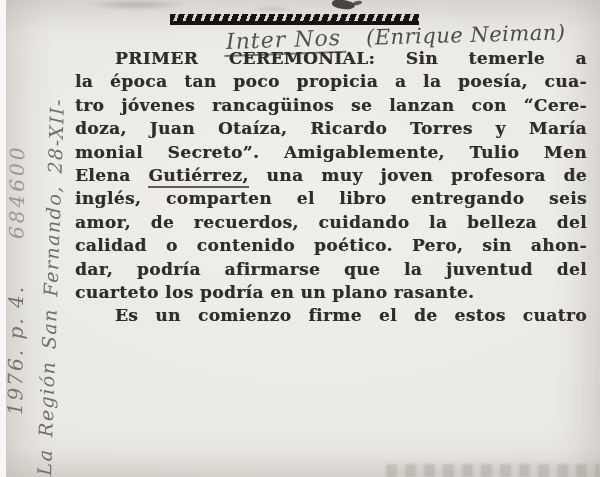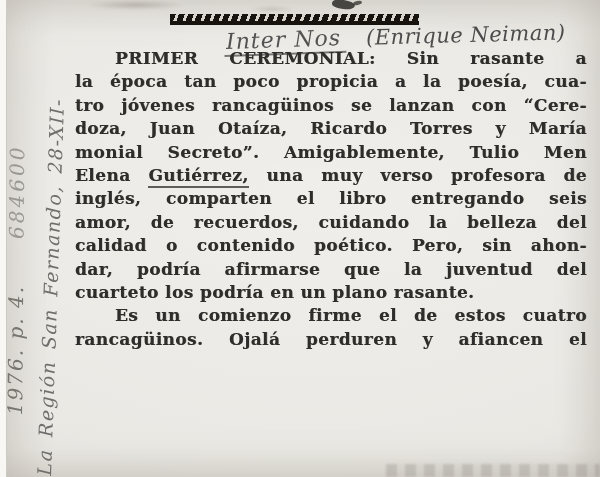--- a/index.html
+++ b/index.html
@@ -67,30 +67,29 @@
 
   <div class="hw hw-title">Inter Nos</div>
   <div class="hw hw-byline">(Enrique Neiman)</div>
 
   <div class="hw hw-margin-inner">La Región San Fernando, 28-XII-</div>
   <div class="hw hw-margin-outer">
     <span>1976. p. 4.</span><span class="num">684600</span>
   </div>
 
   <div class="article">
-    <div class="ln ind">PRIMER CEREMONIAL: Sin rasante a</div>
+    <div class="ln ind">PRIMER CEREMONIAL: Sin temerle a</div>
     <div class="ln">la época tan poco propicia a la poesía, cua-</div>
     <div class="ln">tro jóvenes rancagüinos se lanzan con “Cere-</div>
     <div class="ln">doza, Juan Otaíza, Ricardo Torres y María</div>
     <div class="ln">monial Secreto”. Amigablemente, Tulio Men</div>
-    <div class="ln"><span>Elena </span><span class="ul">Gutiérrez,</span><span> una muy verso profesora de</span></div>
+    <div class="ln"><span>Elena </span><span class="ul">Gutiérrez,</span><span> una muy joven profesora de</span></div>
     <div class="ln">inglés, comparten el libro entregando seis</div>
     <div class="ln">amor, de recuerdos, cuidando la belleza del</div>
     <div class="ln">calidad o contenido poético. Pero, sin ahon-</div>
     <div class="ln">dar, podría afirmarse que la juventud del</div>
     <div class="ln noj">cuarteto los podría en un plano rasante.</div>
     <div class="ln ind">Es un comienzo firme el de estos cuatro</div>
-    <div class="ln">rancagüinos. Ojalá perduren y afiancen el</div>
   </div>
 
   <div class="sm ghost"></div>
 
 </div>
 
 </body></html>

